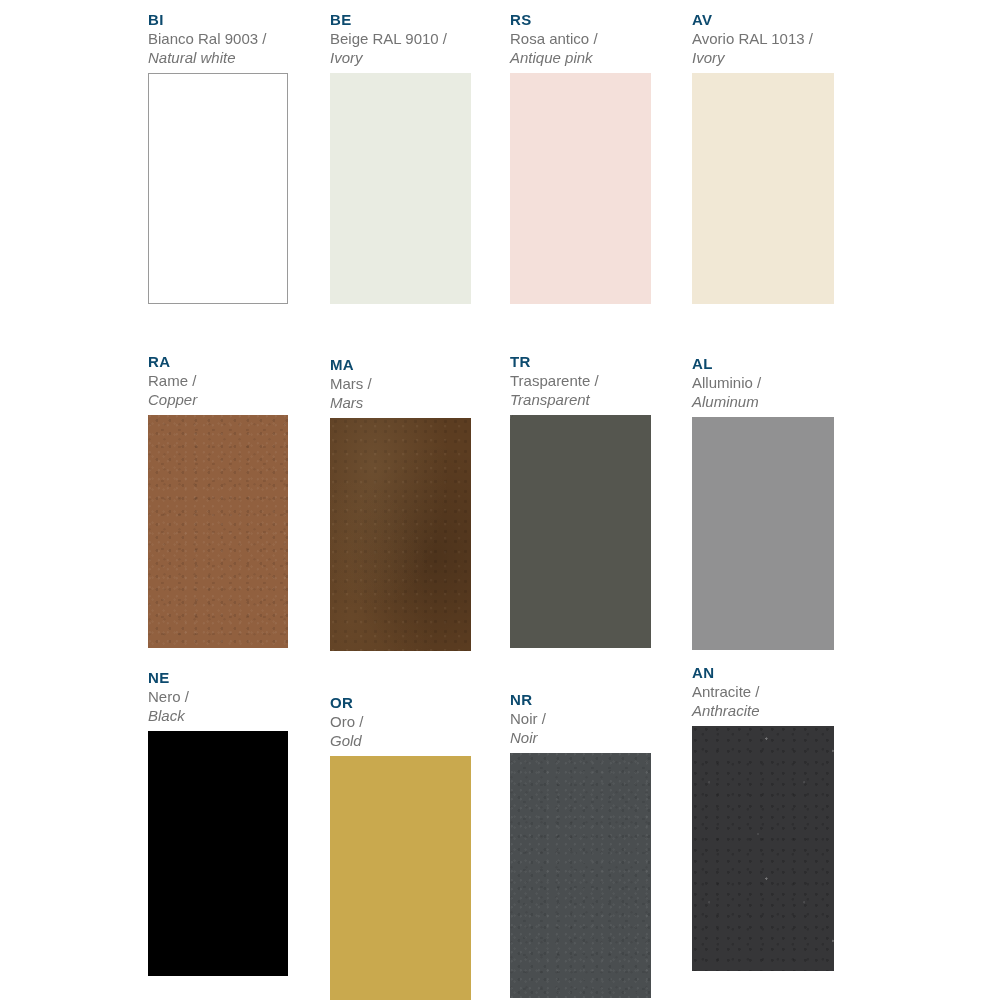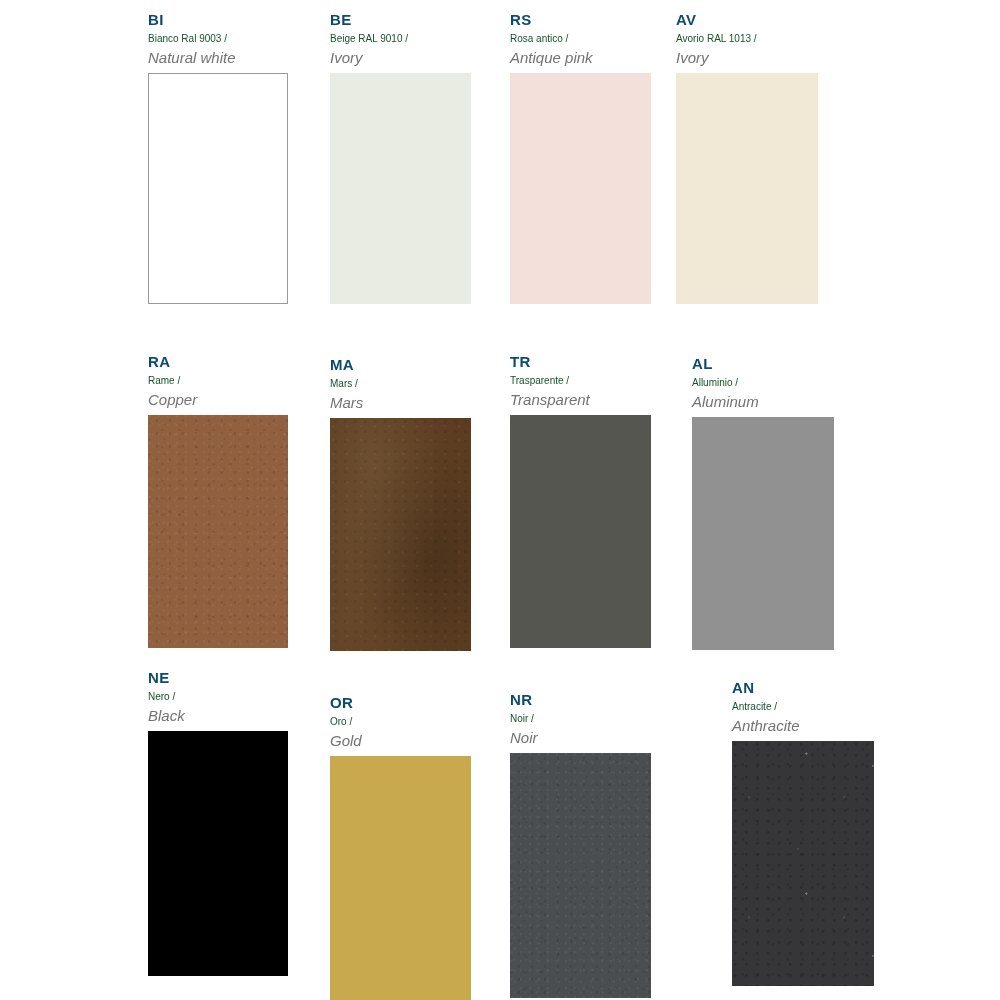--- a/index.html
+++ b/index.html
@@ -18,23 +18,23 @@
 
   .code {
     font-size: 15px;
     font-weight: bold;
     color: #0c4a6e;
     letter-spacing: 0.3px;
     line-height: 19px;
     white-space: nowrap;
   }
   .name-it {
-    font-size: 10px;
+    font-size: 15px;
     font-weight: normal;
-    color: #14532d;
+    color: #737373;
     line-height: 19px;
     white-space: nowrap;
   }
   .name-en {
     font-size: 15px;
     font-style: italic;
     color: #737373;
     line-height: 19px;
     white-space: nowrap;
   }
@@ -97,21 +97,21 @@
       <div class="name-it">Beige RAL 9010 /</div>
       <div class="name-en">Ivory</div>
       <div class="chip " style="width: 141px; height: 231px; background-color: rgb(233, 236, 226);"></div>
     </div>
     <div class="swatch-cell" style="left: 510px; top: 10px; width: 141px;">
       <div class="code">RS</div>
       <div class="name-it">Rosa antico /</div>
       <div class="name-en">Antique pink</div>
       <div class="chip " style="width: 141px; height: 231px; background-color: rgb(244, 224, 218);"></div>
     </div>
-    <div class="swatch-cell" style="left: 676px; top: 10px; width: 136px;">
+    <div class="swatch-cell" style="left: 692px; top: 10px; width: 136px;">
       <div class="code">AV</div>
       <div class="name-it">Avorio RAL 1013 /</div>
       <div class="name-en">Ivory</div>
       <div class="chip " style="width: 142px; height: 231px; background-color: rgb(241, 232, 213);"></div>
     </div>
     <div class="swatch-cell" style="left: 148px; top: 352px; width: 140px;">
       <div class="code">RA</div>
       <div class="name-it">Rame /</div>
       <div class="name-en">Copper</div>
       <div class="chip tex-grain" style="width: 140px; height: 233px; background-color: rgb(145, 96, 63);"></div>
@@ -145,19 +145,19 @@
       <div class="name-it">Oro /</div>
       <div class="name-en">Gold</div>
       <div class="chip " style="width: 141px; height: 245px; background-color: rgb(201, 169, 78);"></div>
     </div>
     <div class="swatch-cell" style="left: 510px; top: 690px; width: 141px;">
       <div class="code">NR</div>
       <div class="name-it">Noir /</div>
       <div class="name-en">Noir</div>
       <div class="chip tex-grain" style="width: 141px; height: 245px; background-color: rgb(74, 78, 80);"></div>
     </div>
-    <div class="swatch-cell" style="left: 692px; top: 678px; width: 160px; margin-left: 40px;">
+    <div class="swatch-cell" style="left: 692px; top: 663px; width: 160px;">
       <div class="code">AN</div>
       <div class="name-it">Antracite /</div>
       <div class="name-en">Anthracite</div>
       <div class="chip tex-speckle" style="width: 142px; height: 245px; background-color: rgb(54, 54, 56);"></div>
     </div>
   </div>
 
 </body></html>

